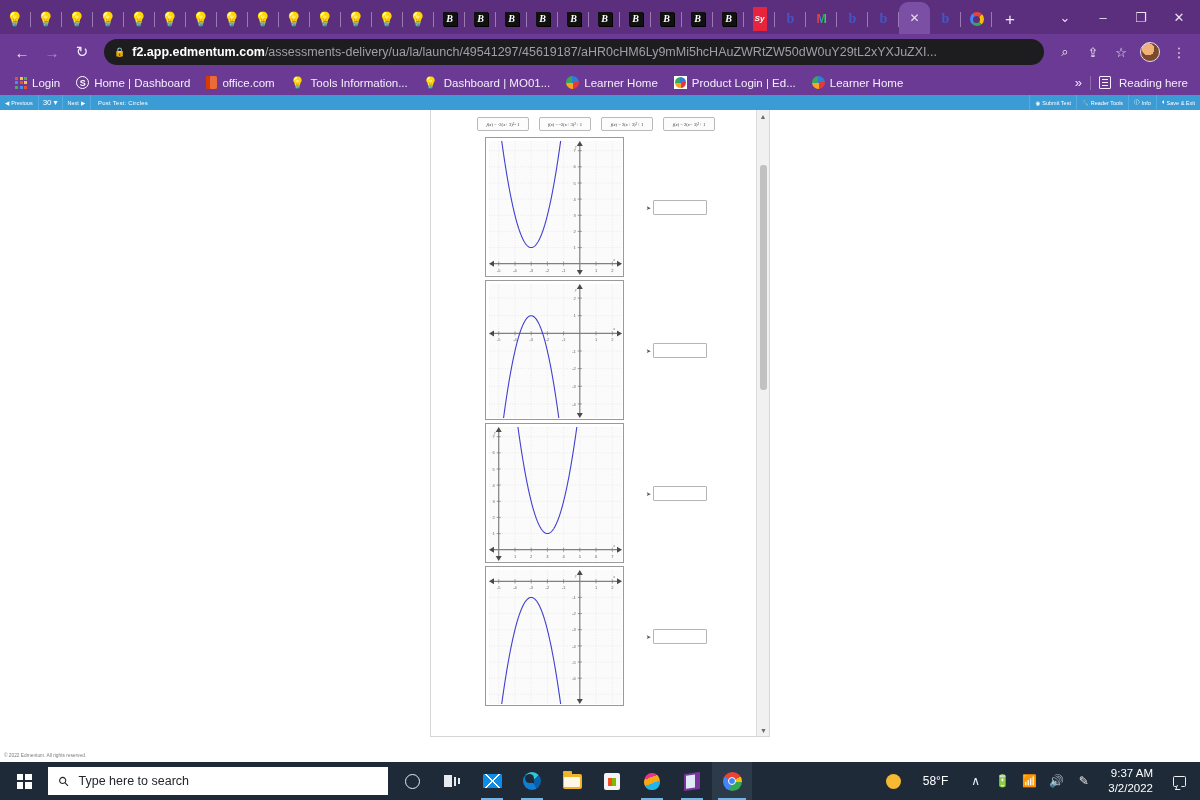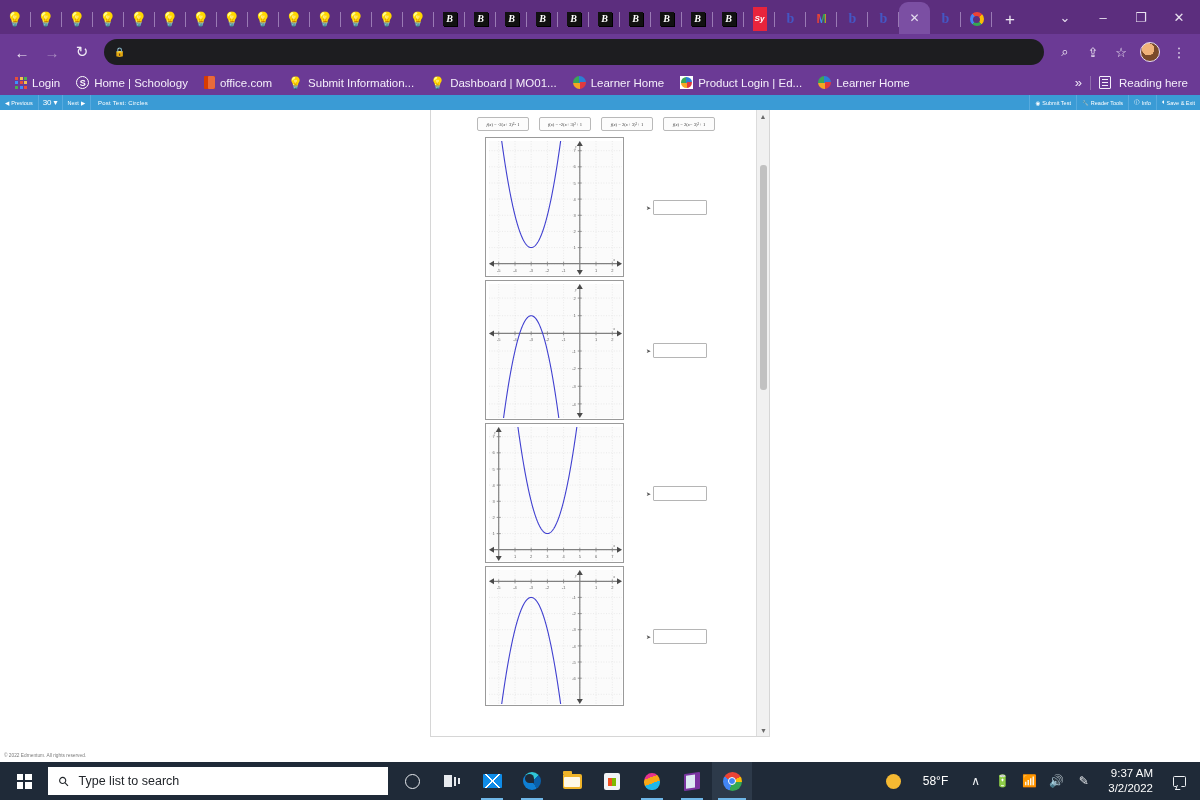--- a/index.html
+++ b/index.html
@@ -514,20 +514,21 @@
       <div class="winbtn">✕</div>
     </div>
   </div>
 
   <div class="toolbar">
     <div class="navbtn">←</div>
     <div class="navbtn disabled">→</div>
     <div class="navbtn">↻</div>
     <div class="omnibox">
       <span class="lock-ico">🔒</span>
+      <span class="url"><b>f2.app.edmentum.com</b><span>/assessments-delivery/ua/la/launch/49541297/45619187/aHR0cHM6Ly9mMi5hcHAuZWRtZW50dW0uY29tL2xYXJuZXI...</span></span>
     </div>
     <div class="tbicon">⌕</div>
     <div class="tbicon">⇪</div>
     <div class="tbicon">☆</div>
     <div class="avatar"></div>
     <div class="tbicon">⋮</div>
   </div>
 
   <div class="bookmarks" id="bookmarks">
       <div class="bm">
@@ -543,33 +544,33 @@
             <i></i>
             <i></i>
           </span>
         </span>
         <span class="bm-label">Login</span>
       </div>
       <div class="bm">
         <span style="display: flex; align-items: center;">
           <span class="ico-school">S</span>
         </span>
-        <span class="bm-label">Home | Schoology</span>
+        <span class="bm-label">Home | Dashboard</span>
       </div>
       <div class="bm">
         <span style="display: flex; align-items: center;">
           <span class="ico-office"></span>
         </span>
         <span class="bm-label">office.com</span>
       </div>
       <div class="bm">
         <span style="display: flex; align-items: center;">
           <span class="ico-bulb">💡</span>
         </span>
-        <span class="bm-label">Submit Information...</span>
+        <span class="bm-label">Tools Information...</span>
       </div>
       <div class="bm">
         <span style="display: flex; align-items: center;">
           <span class="ico-bulb">💡</span>
         </span>
         <span class="bm-label">Dashboard | MO01...</span>
       </div>
       <div class="bm">
         <span style="display: flex; align-items: center;">
           <span class="ico-edm"></span>
@@ -921,21 +922,21 @@
   <div class="start-btn">
     <div class="win-logo">
         <i></i>
         <i></i>
         <i></i>
         <i></i>
       </div>
   </div>
   <div class="search-box">
     <span class="mag">⚲</span>
-    <span class="txt">Type list to search</span>
+    <span class="txt">Type here to search</span>
   </div>
   <div class="tb-items">
     <div class="tb-item">
         <div class="cortana"></div>
       </div>
     <div class="tb-item">
       <div class="taskview">
           <i class="tv-a"></i>
           <i class="tv-b"></i>
           <i class="tv-c"></i>

